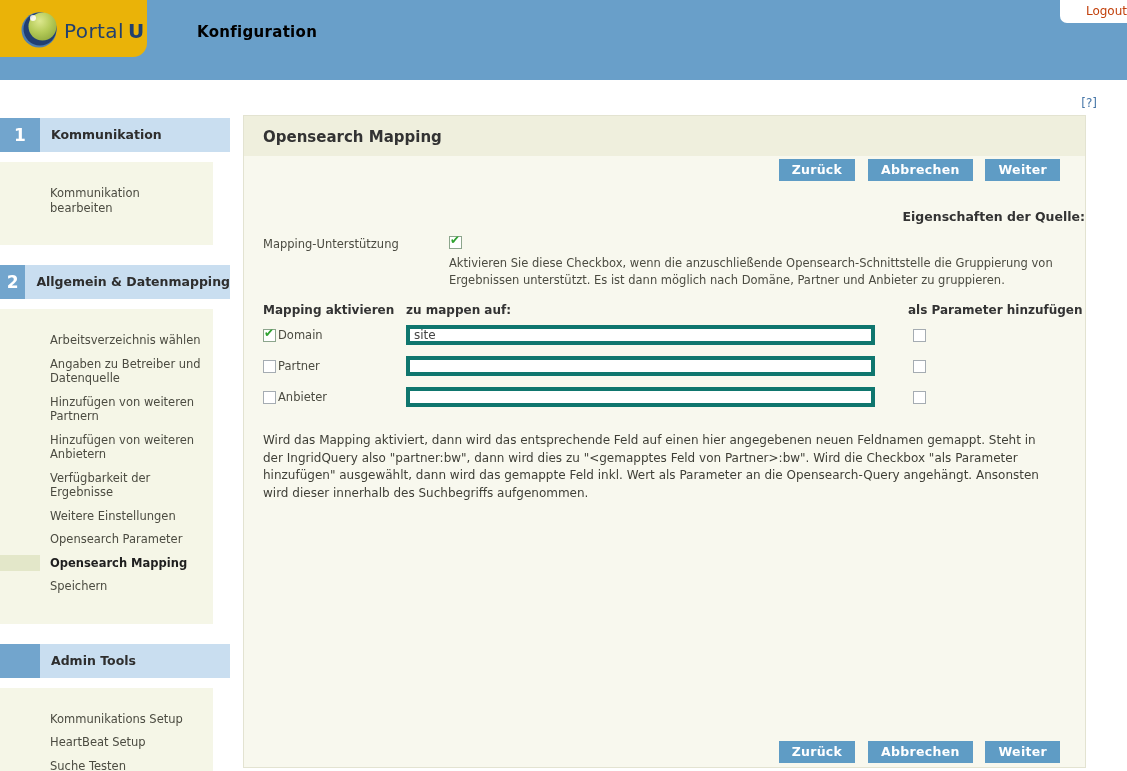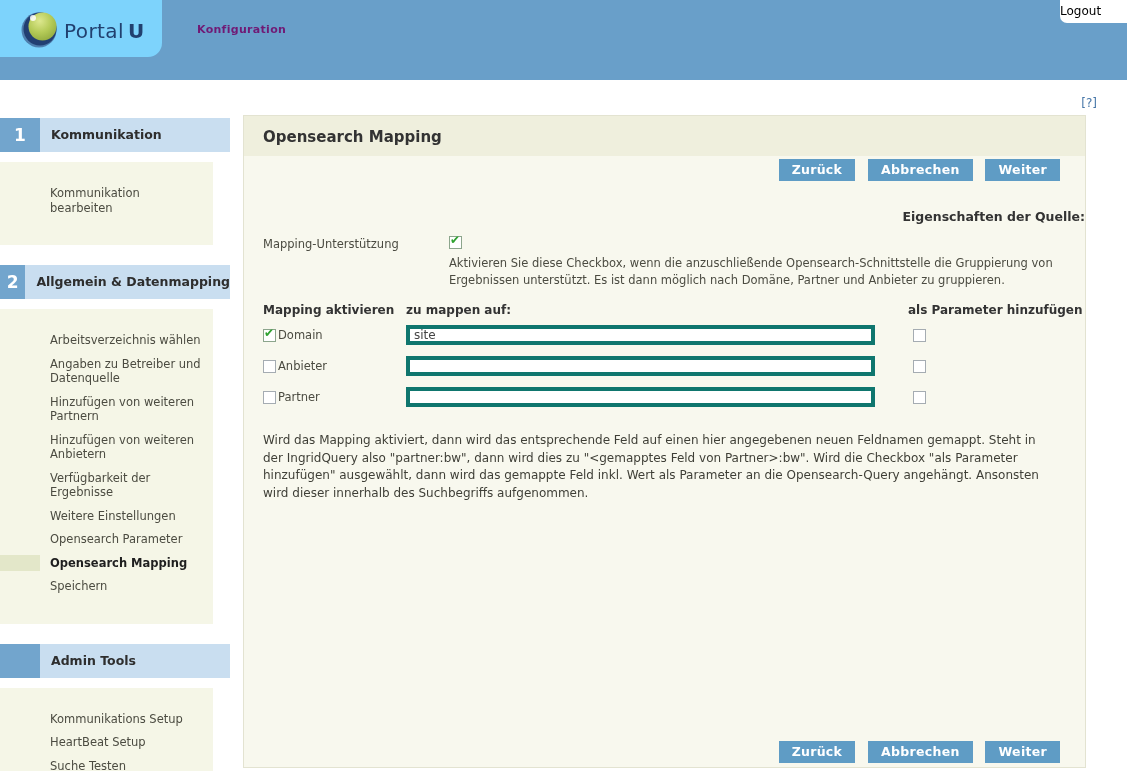--- a/index.html
+++ b/index.html
@@ -4,27 +4,27 @@
 <style>
   * { box-sizing: border-box; }
   html,body { margin:0; padding:0; background:#fff; }
   body {
     width:1127px; height:771px; position:relative; overflow:hidden;
     font-family:"DejaVu Sans","Liberation Sans",sans-serif;
     font-size:12px; color:#333;
   }
   
   .header { position:absolute; top:0; left:0; width:1127px; height:80px; background:#699fc9; }
-  .logo-tab { position:absolute; top:0; left:0; width:162px; height:57px; background:#7dd3fc; border-radius:0 0 14px 0; }
+  .logo-tab { position:absolute; top:0; left:0; width:147px; height:57px; background:#eab308; border-radius:0 0 14px 0; }
   .logo-icon { position:absolute; left:20px; top:9px; width:40px; height:40px; }
   .logo-text { position:absolute; left:64px; top:19px; font-size:20px; color:#21406f; letter-spacing:0.4px; white-space:nowrap; }
   .logo-text b { margin-left:4px; }
-  .app-title { position:absolute; left:197px; top:23px; color:#701a75; font-weight:bold; font-size:11px; letter-spacing:0.3px; }
+  .app-title { position:absolute; left:197px; top:23px; color:#000000; font-weight:bold; font-size:15px; letter-spacing:0.3px; }
   .logout { position:absolute; top:0; right:0; width:67px; height:23px; background:#fff; border-radius:0 0 0 7px;
-            color:#000000; font-size:12px; text-align:left; line-height:22px; cursor:pointer; }
+            color:#c2410c; font-size:12px; text-align:right; line-height:22px; cursor:pointer; }
   .help { position:absolute; top:96px; right:30px; color:#4777a8; font-size:12px; cursor:pointer; }
 
   
   .sidebar { position:absolute; left:0; top:118px; width:237px; }
   .sb-head { display:flex; width:230px; height:34px; margin-bottom:10px; }
   .sb-num { width:40px; background:#72a5cd; color:#fff; font-weight:bold; font-size:17px; text-align:center; line-height:34px; }
   .sb-bar { flex:1; background:#c9def0; color:#2e2e2e; font-weight:bold; font-size:12.5px; line-height:34px; padding-left:11px; white-space:nowrap; }
   .sb-items { list-style:none; margin:0 0 20px 0; padding:24px 8px 21px 50px; background:#f5f6e7; width:213px; }
   .sb-item { position:relative; font-size:11.5px; color:#4b4b41; margin-bottom:9px; line-height:14.5px; cursor:pointer; }
   .sb-item.active { font-weight:bold; color:#1f1f1f; }
@@ -157,26 +157,26 @@
     <div class="col">als Parameter hinzufügen</div>
   </div>
 
   <div id="map-rows">
       <div class="map-grid">
         <div><span class="cb checked"><span class="cb-glyph">✔</span></span><span class="map-label">Domain</span></div>
         <div><input class="map-input" type="text" value="site" style=""></div>
         <div class="param-cell"><span class="cb"></span></div>
       </div>
       <div class="map-grid">
-        <div><span class="cb"></span><span class="map-label">Anbieter</span></div>
+        <div><span class="cb"></span><span class="map-label">Partner</span></div>
         <div><input class="map-input" type="text" style=""></div>
         <div class="param-cell"><span class="cb"></span></div>
       </div>
       <div class="map-grid">
-        <div><span class="cb"></span><span class="map-label">Partner</span></div>
+        <div><span class="cb"></span><span class="map-label">Anbieter</span></div>
         <div><input class="map-input" type="text" style=""></div>
         <div class="param-cell"><span class="cb"></span></div>
       </div>
     </div>
 
   <div class="desc">Wird das Mapping aktiviert, dann wird das entsprechende Feld auf einen hier angegebenen neuen Feldnamen gemappt. Steht in der IngridQuery also "partner:bw", dann wird dies zu "&lt;gemapptes Feld von Partner&gt;:bw". Wird die Checkbox "als Parameter hinzufügen" ausgewählt, dann wird das gemappte Feld inkl. Wert als Parameter an die Opensearch-Query angehängt. Ansonsten wird dieser innerhalb des Suchbegriffs aufgenommen.</div>
 
   <div class="btn-row bottom">
     <button class="btn">Zurück</button>
     <button class="btn">Abbrechen</button>

